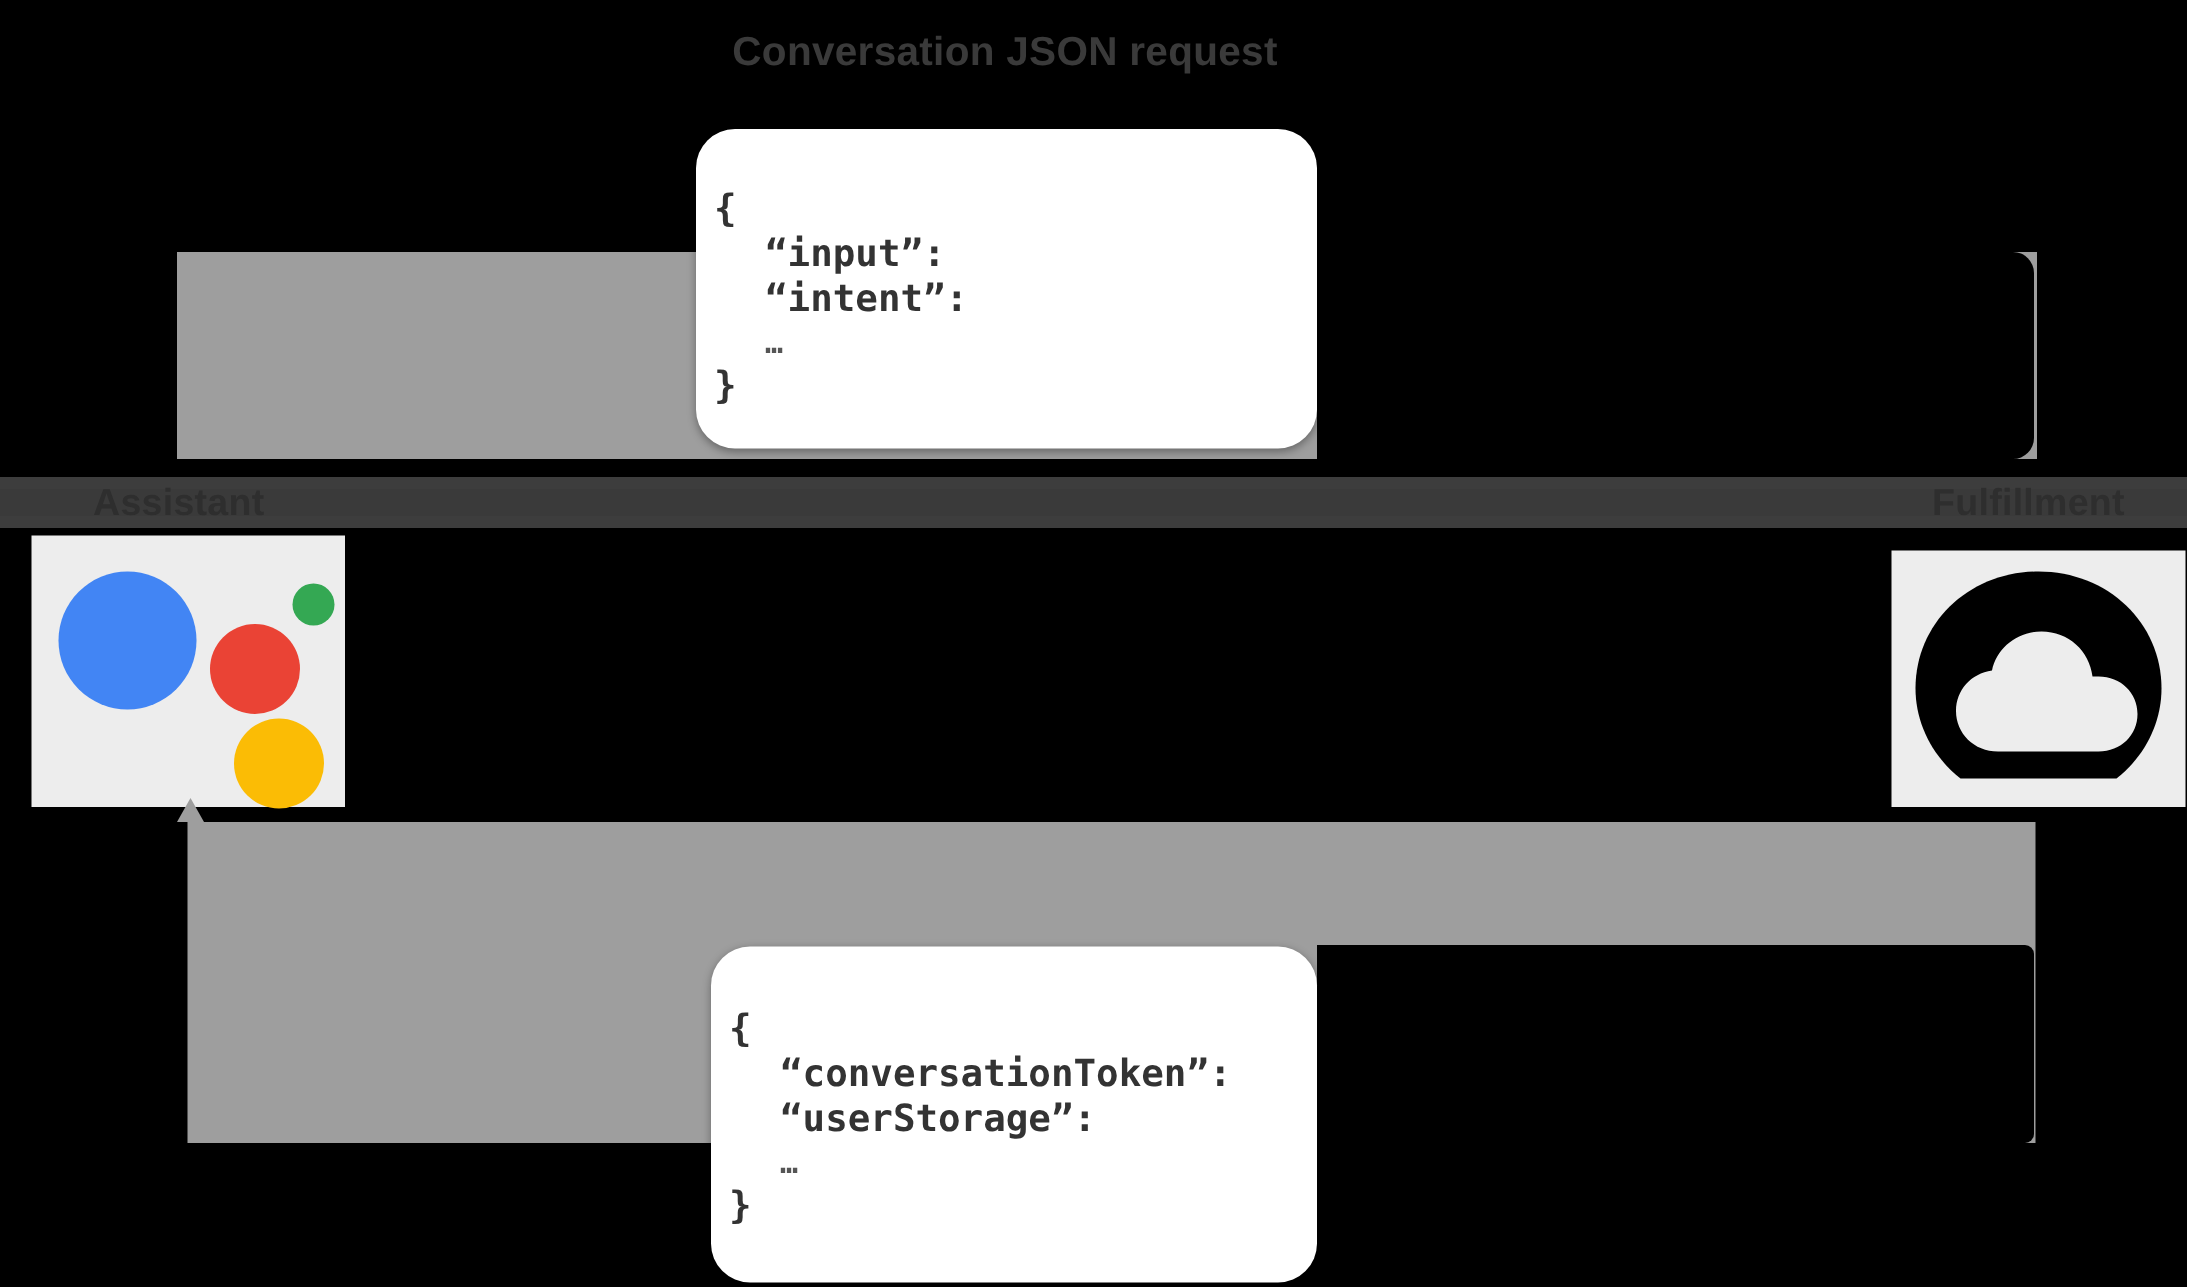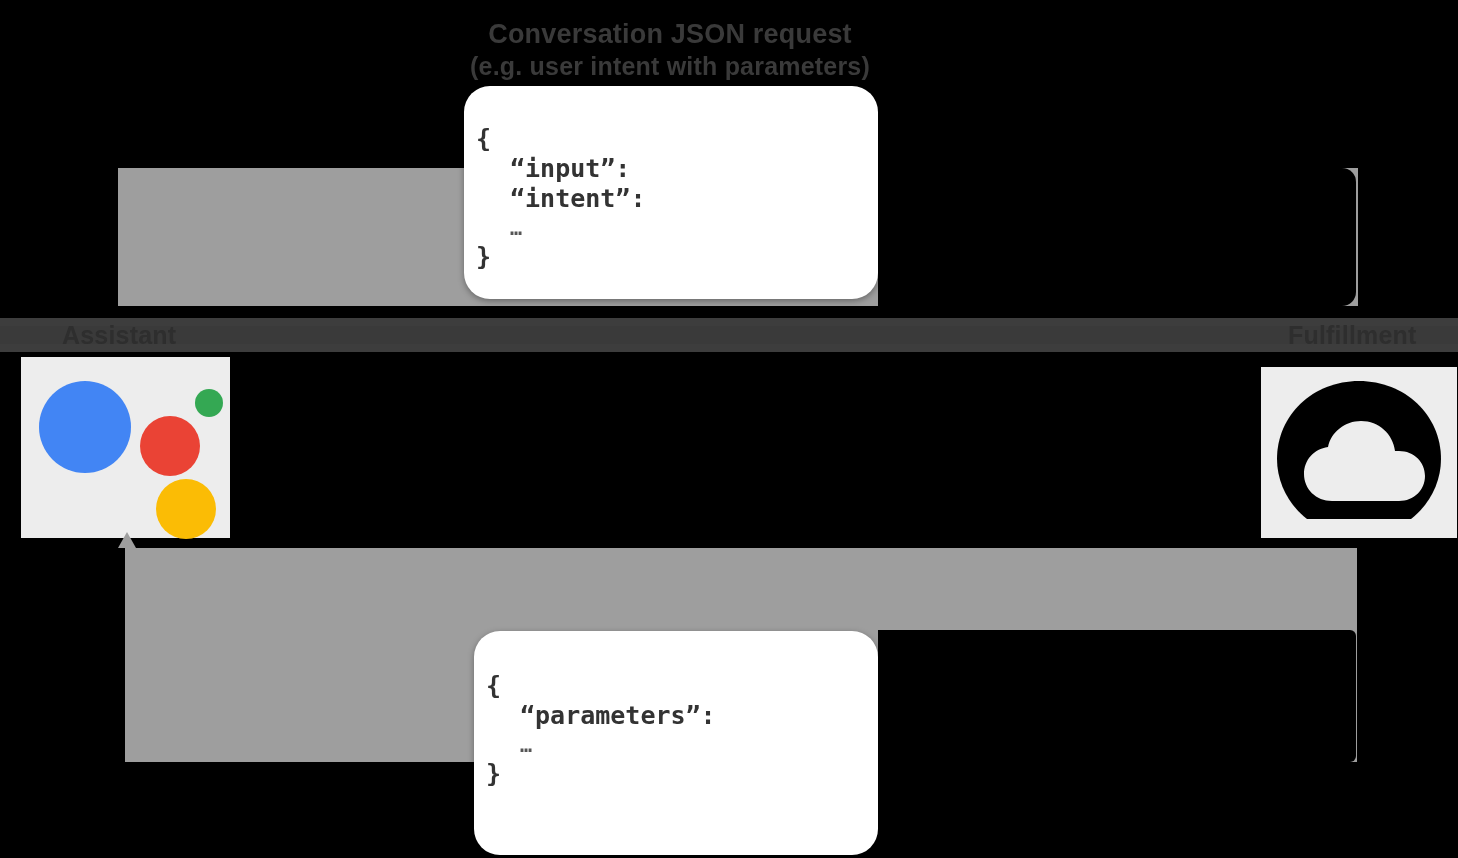--- a/index.html
+++ b/index.html
@@ -210,21 +210,20 @@
   #bottom-caption .caption-title { color: #3d3d3d; }
   #bottom-caption .caption-sub   { color: #3d3d3d; }
 </style>
 </head>
 <body>
 
 <div id="stage">
 
   <div class="caption" id="top-caption">
     <div class="caption-title">Conversation JSON request</div>
-    <div class="caption-sub">(e.g. user intent with parameters)</div>
   </div>
 
   <div class="arrow-bar" id="top-arrow-bar"></div>
   <div class="arrow-head" id="top-arrow-head"></div>
   <div class="blackbox" id="top-black-panel"></div>
 
   <div class="json-card" id="request-card">
     <div class="json-line">{</div>
     <div class="json-line json-indent">“input”:</div>
     <div class="json-line json-indent">“intent”:</div>
@@ -256,18 +255,19 @@
     <div class="caption-title">Conversation JSON response</div>
     <div class="caption-sub">(e.g. user input prompt)</div>
   </div>
 
   <div class="arrow-bar" id="bottom-arrow-bar"></div>
   <div class="arrow-head" id="bottom-arrow-head"></div>
   <div class="blackbox" id="bottom-black-panel"></div>
 
   <div class="json-card" id="response-card">
     <div class="json-line">{</div>
-    <div class="json-line json-indent">“parameters”:</div>
+    <div class="json-line json-indent">“conversationToken”:</div>
+    <div class="json-line json-indent">“userStorage”:</div>
     <div class="json-line json-ellipsis">…</div>
     <div class="json-line">}</div>
   </div>
 
 </div>
 
 </body></html>

